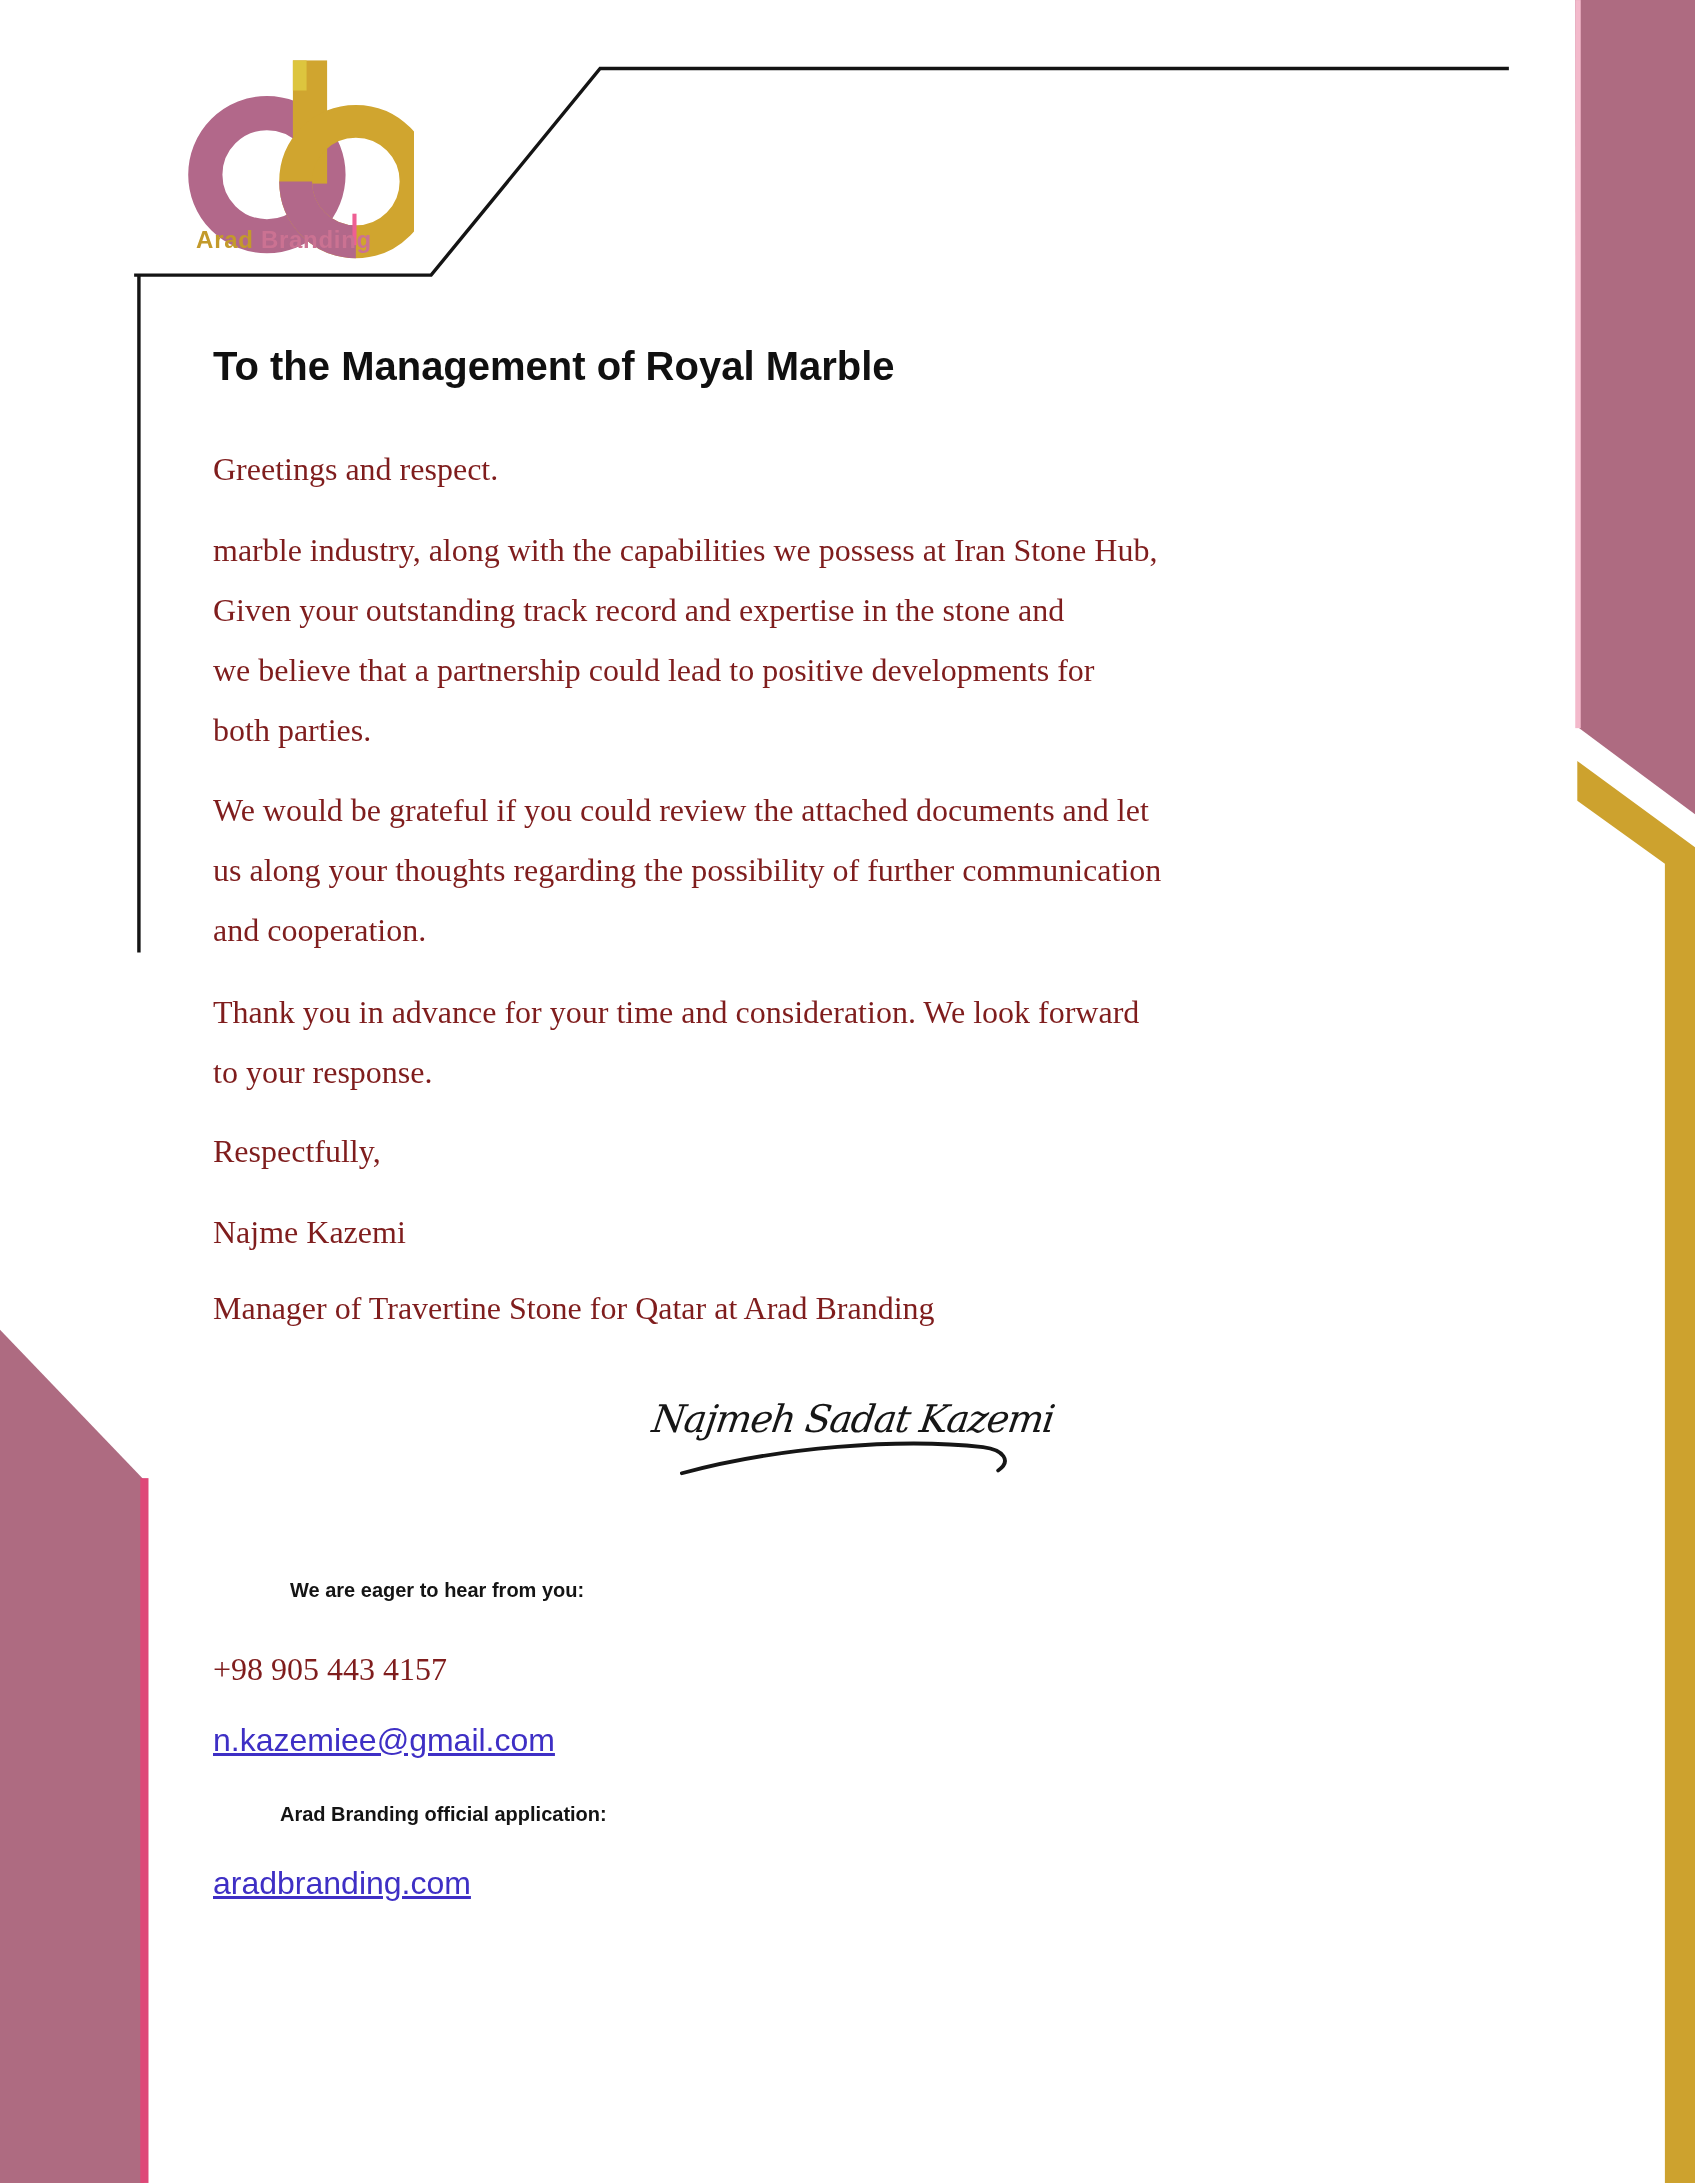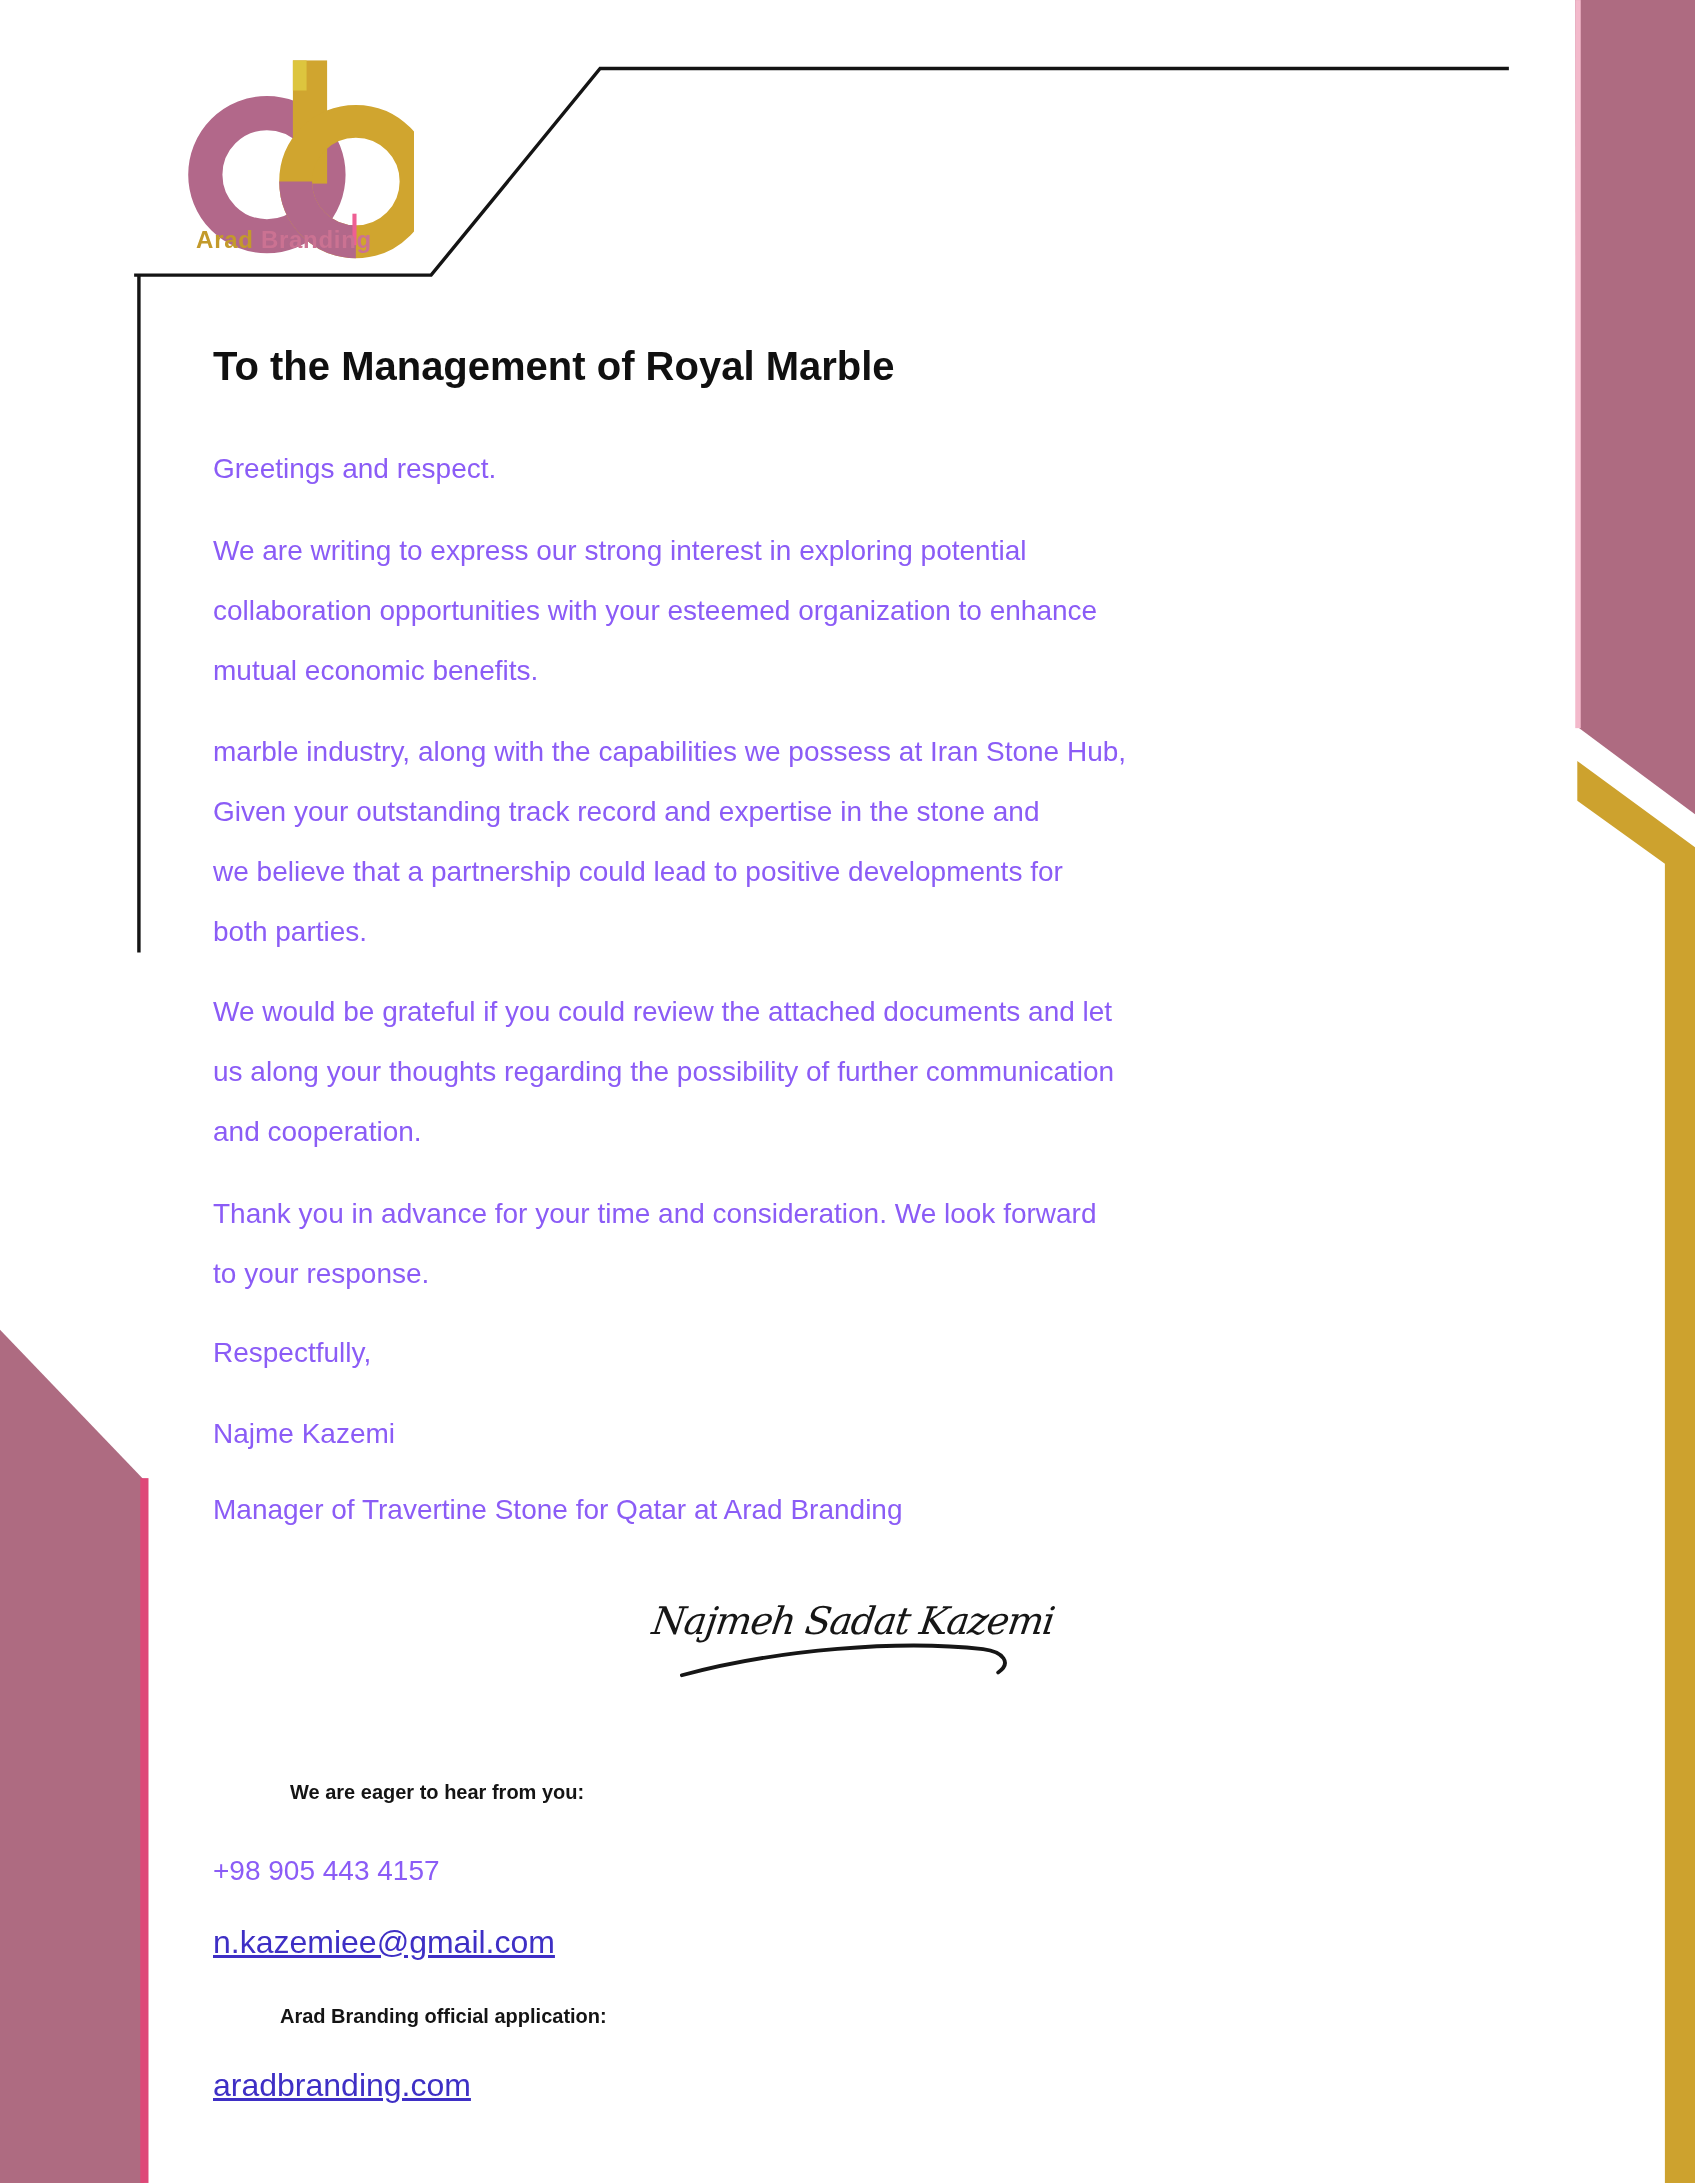--- a/index.html
+++ b/index.html
@@ -19,21 +19,21 @@
   }
   .wordmark .arad{color:#c39a2b;text-align:center;}
   .wordmark .branding{color:#cb7292;}
   .content{
     position:absolute;left:213px;top:0;width:1280px;z-index:3;
   }
   .content h1{
     margin:342px 0 0 0;font-size:40px;line-height:48px;font-weight:bold;color:#101010;
     white-space:nowrap;
   }
-  .line{font-size:28px;line-height:60px;white-space:nowrap;color:#8b5cf6;}
+  .line{font-size:32px;line-height:60px;white-space:nowrap;color:#7f1d1d;font-family:Liberation Serif, serif;}
   .greeting{margin-top:49px;}
   .para1{margin-top:22px;}
   .para2{margin-top:20.5px;}
   .para3{margin-top:20.5px;}
   .para4{margin-top:22px;}
   .closing{margin-top:19px;}
   .center{}
   .name{margin-top:20.5px;}
   .role{margin-top:16.4px;}
   .sigblock{margin-top:44px;text-align:center;}
@@ -88,25 +88,20 @@
     <span> </span>
     <span class="branding">Branding</span>
   </div>
 
   <div class="content">
 
     <h1>To the Management of Royal Marble</h1>
 
     <div class="line greeting">Greetings and respect.</div>
 
-    <div class="para1">
-      <div class="line">We are writing to express our strong interest in exploring potential</div>
-      <div class="line">collaboration opportunities with your esteemed organization to enhance</div>
-      <div class="line">mutual economic benefits.</div>
-    </div>
 
     <div class="para2">
       <div class="line">marble industry, along with the capabilities we possess at Iran Stone Hub,</div>
       <div class="line">Given your outstanding track record and expertise in the stone and</div>
       <div class="line">we believe that a partnership could lead to positive developments for</div>
       <div class="line">both parties.</div>
     </div>
 
     <div class="para3">
       <div class="line">We would be grateful if you could review the attached documents and let</div>

